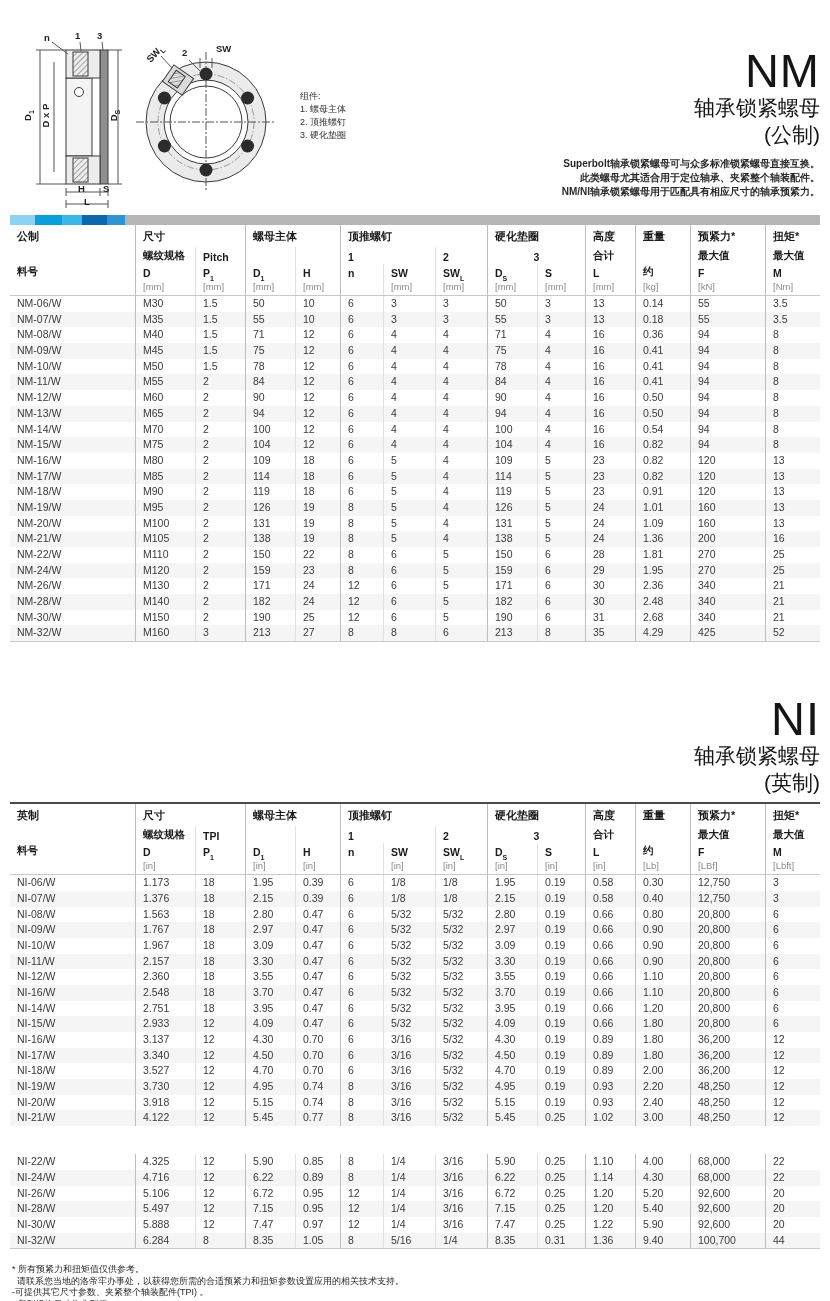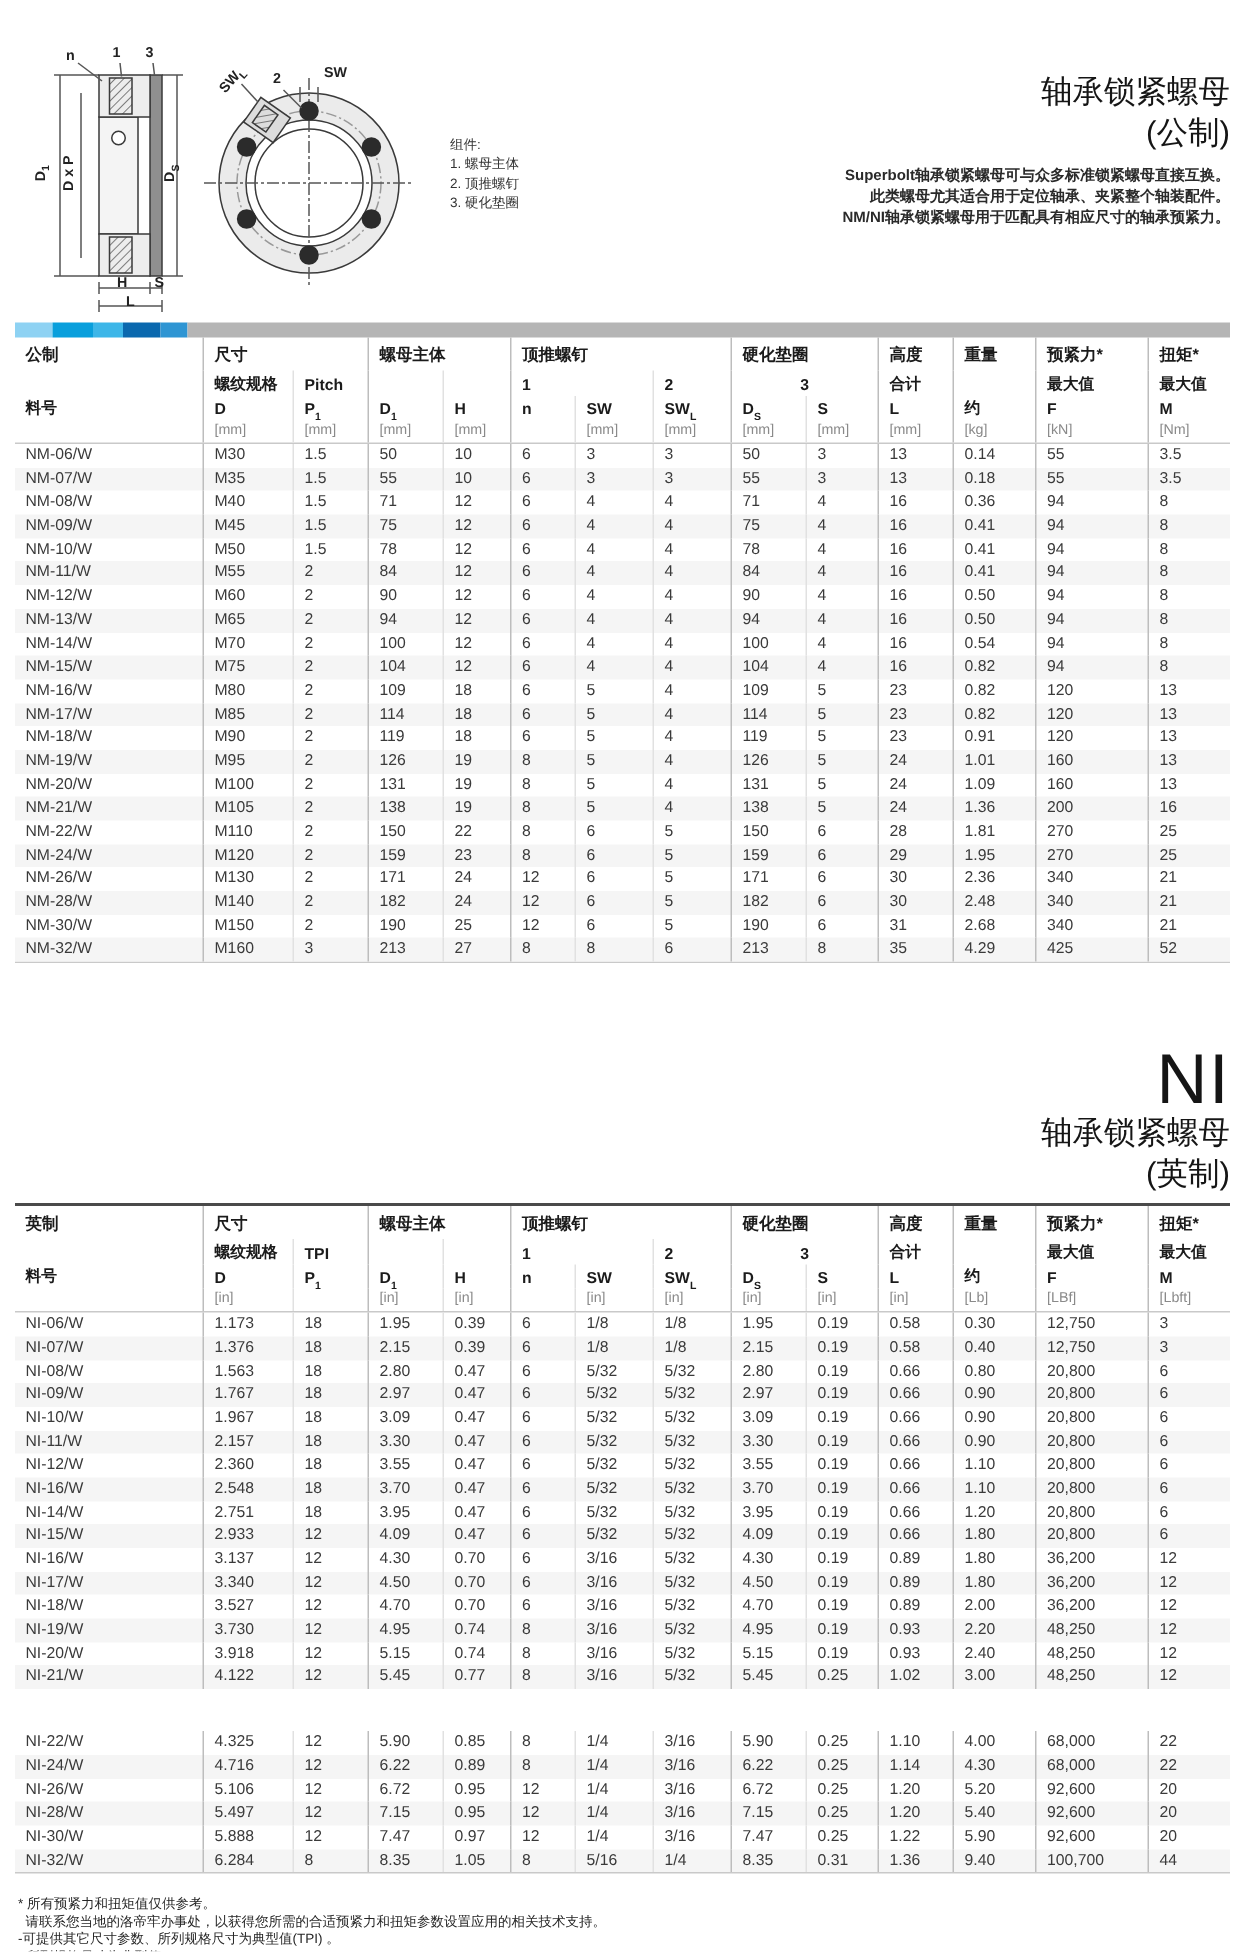--- a/index.html
+++ b/index.html
@@ -117,20 +117,21 @@
       <div class="dlabel" style="left:206px;top:9px">SW</div>
       <div class="parts">
         <div>组件:</div>
         <div>1. 螺母主体</div>
         <div>2. 顶推螺钉</div>
         <div>3. 硬化垫圈</div>
       </div>
     </div>
 
     <div class="titleblock">
+      <div class="big-title">NM</div>
       <div class="sub-title">轴承锁紧螺母</div>
       <div class="sub-title">(公制)</div>
       <div class="desc">
         <div>Superbolt轴承锁紧螺母可与众多标准锁紧螺母直接互换。</div>
         <div>此类螺母尤其适合用于定位轴承、夹紧整个轴装配件。</div>
         <div>NM/NI轴承锁紧螺母用于匹配具有相应尺寸的轴承预紧力。</div>
       </div>
     </div>
   </div>
 
@@ -961,17 +962,17 @@
           <div class="td bl-g">9.40</div>
           <div class="td bl-g">100,700</div>
           <div class="td bl-g">44</div>
         </div>
       </div>
     </div>
 
   <div class="footnotes">
     <div>* 所有预紧力和扭矩值仅供参考。</div>
     <div class="indent">请联系您当地的洛帝牢办事处，以获得您所需的合适预紧力和扭矩参数设置应用的相关技术支持。</div>
-    <div>-可提供其它尺寸参数、所列规格尺寸为典型值(TPI) 。</div>
+    <div>-可提供其它尺寸参数、夹紧整个轴装配件(TPI) 。</div>
     <div>- 所列规格尺寸为典型值。</div>
   </div>
 
 </div>
 
 </body></html>

